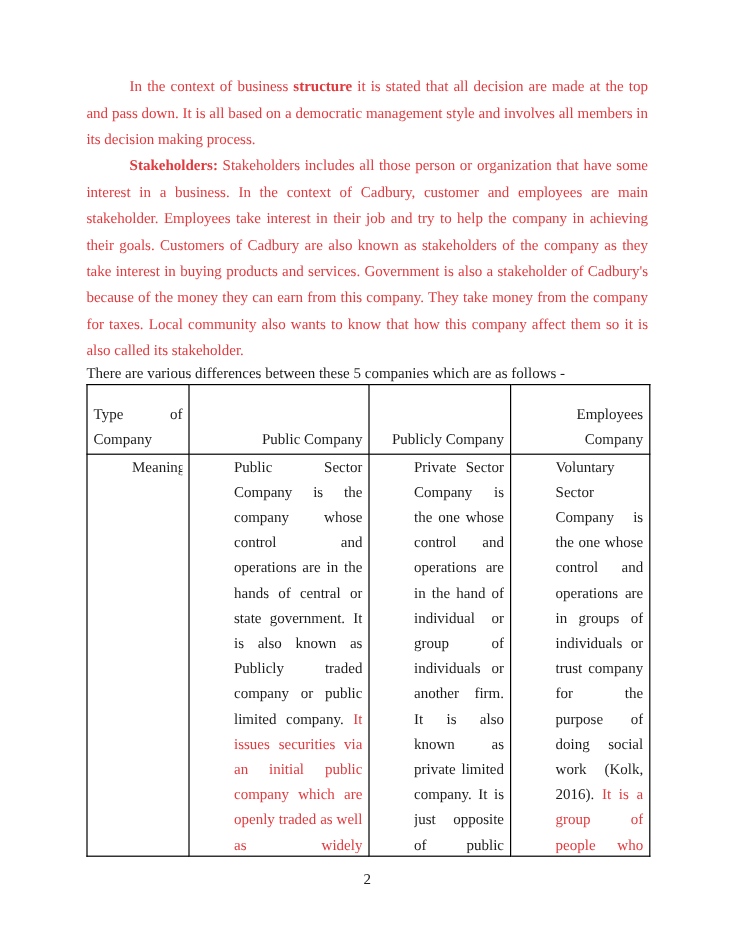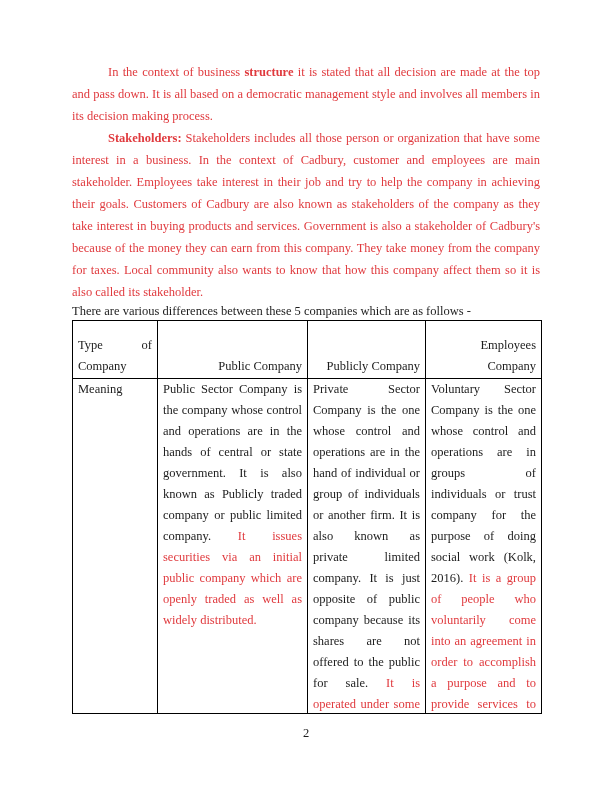--- a/index.html
+++ b/index.html
@@ -50,21 +50,21 @@
     overflow: hidden;
   }
   tr.hdr td {
     height: 58px;
     vertical-align: bottom;
     padding-bottom: 1px;
     text-align: right;
   }
   tr.hdr td.justify { text-align: justify; }
   tr.body td { height: 335px; }
-  .cellclip { max-height: 332px; overflow: hidden; }
+  .cellclip { max-height: 332px; overflow: hidden; margin-left: 32px; }
   .col-type  { width: 85px; }
   .col-pub   { width: 150px; }
   .col-priv  { width: 118px; }
   .col-vol   { width: 116px; }
   .footer {
     position: absolute;
     top: 726px;
     left: 0;
     width: 100%;
     text-align: center;

